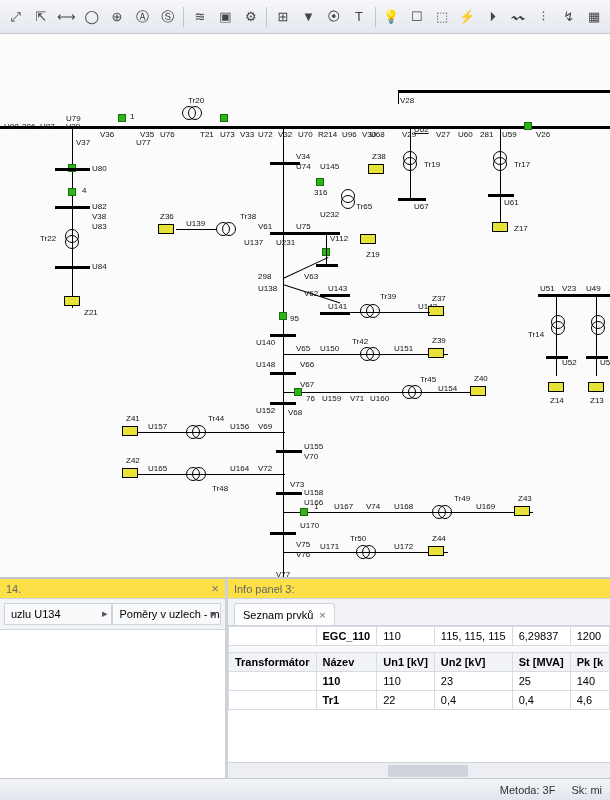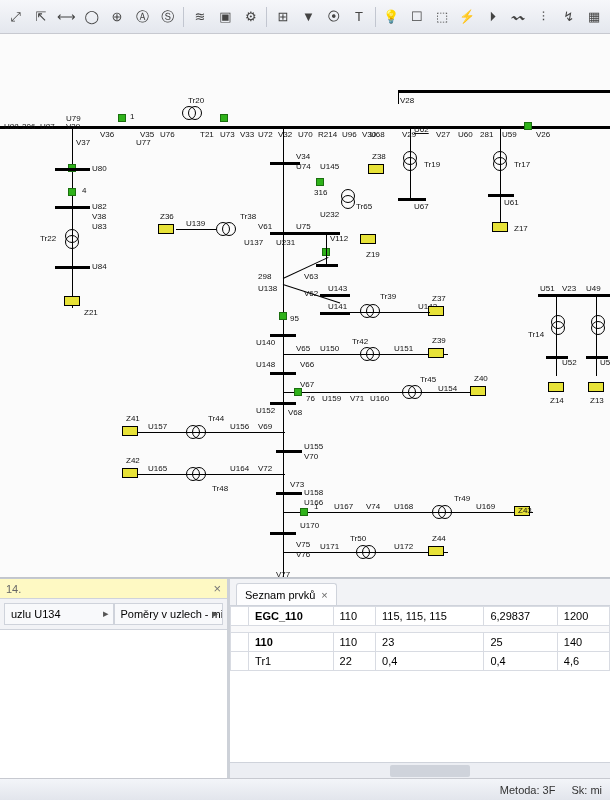--- a/index.html
+++ b/index.html
@@ -84,21 +84,21 @@
   }
   .panel-left {
     width: 230px;
     display: flex;
     flex-direction: column;
     border-right: 3px solid #cdd1d8;
   }
   .panel-right { flex: 1; display: flex; flex-direction: column; }
   .panel-title {
     height: 20px;
-    background: #fef9c3;
+    background: #fde047;
     border-bottom: 1px solid #cfd3db;
     display: flex;
     align-items: center;
     justify-content: space-between;
     padding: 0 6px;
     color: #666;
     font-size: 11px;
   }
   .close-x { color: #777; font-size: 13px; cursor: pointer; }
   .tab {
@@ -396,21 +396,21 @@
   <div class="hline" style="left:283px;top:478px;width:250px;"></div>
   <div class="sq" style="left:300px;top:474px;"></div>
   <div class="lbl" style="left:314px;top:468px;">1</div>
   <div class="lbl" style="left:334px;top:468px;">U167</div>
   <div class="lbl" style="left:366px;top:468px;">V74</div>
   <div class="lbl" style="left:394px;top:468px;">U168</div>
   <div class="xfrm" style="left:432px;top:471px;"></div>
   <div class="lbl" style="left:454px;top:460px;">Tr49</div>
   <div class="lbl" style="left:476px;top:468px;">U169</div>
   <div class="load" style="left:514px;top:472px;"></div>
-  <div class="lbl" style="left:518px;top:472px;">Z43</div>
+  <div class="lbl" style="left:518px;top:460px;">Z43</div>
 
   <div class="node-line" style="left:270px;top:498px;width:26px;"></div>
   <div class="lbl" style="left:258px;top:487px;padding-left:42px;">U170</div>
 
   <div class="hline" style="left:283px;top:518px;width:165px;"></div>
   <div class="lbl" style="left:296px;top:506px;">V75</div>
   <div class="lbl" style="left:296px;top:516px;">V76</div>
   <div class="lbl" style="left:320px;top:508px;">U171</div>
   <div class="xfrm" style="left:356px;top:511px;"></div>
   <div class="lbl" style="left:350px;top:500px;">Tr50</div>
@@ -466,20 +466,24 @@
           <span>uzlu U134</span>
         </span>
       <span class="dd">
           <span>Poměry v uzlech - mir</span>
         </span>
     </div>
     <div class="blank-fill"></div>
   </div>
 
   <div class="panel-right">
+    <div class="panel-title">
+      <span>Info panel 3:</span>
+      <span></span>
+    </div>
     <div>
       <span class="tab">
         <span>Seznam prvků</span>
         <span class="tx">×</span>
       </span>
     </div>
     <div class="panel-body">
       <table class="grid">
         <tbody>
         <tr>
@@ -487,30 +491,38 @@
           <td style="font-weight:bold;">EGC_110</td>
           <td>110</td>
           <td>115, 115, 115</td>
           <td>6,29837</td>
           <td>1200</td>
         </tr>
         <tr>
               <td colspan="6" style="height:6px;background:#f9f9fa;"></td>
             </tr>
         <tr>
+          <th>Transformátor</th>
+          <th>Název</th>
+          <th>Un1 [kV]</th>
+          <th>Un2 [kV]</th>
+          <th>St [MVA]</th>
+          <th>Pk [k</th>
+        </tr>
+        <tr>
           <td></td>
           <td style="font-weight:bold;">110</td>
           <td>110</td>
           <td>23</td>
           <td>25</td>
           <td>140</td>
         </tr>
         <tr>
           <td></td>
-          <td style="font-weight:normal;margin-left:20px;">Tr1</td>
+          <td style="font-weight:bold;margin-left:20px;">Tr1</td>
           <td>22</td>
           <td>0,4</td>
           <td>0,4</td>
           <td>4,6</td>
         </tr>
       </tbody>
         </table>
     </div>
     <div class="hscroll">
       <div class="thumb"></div>

